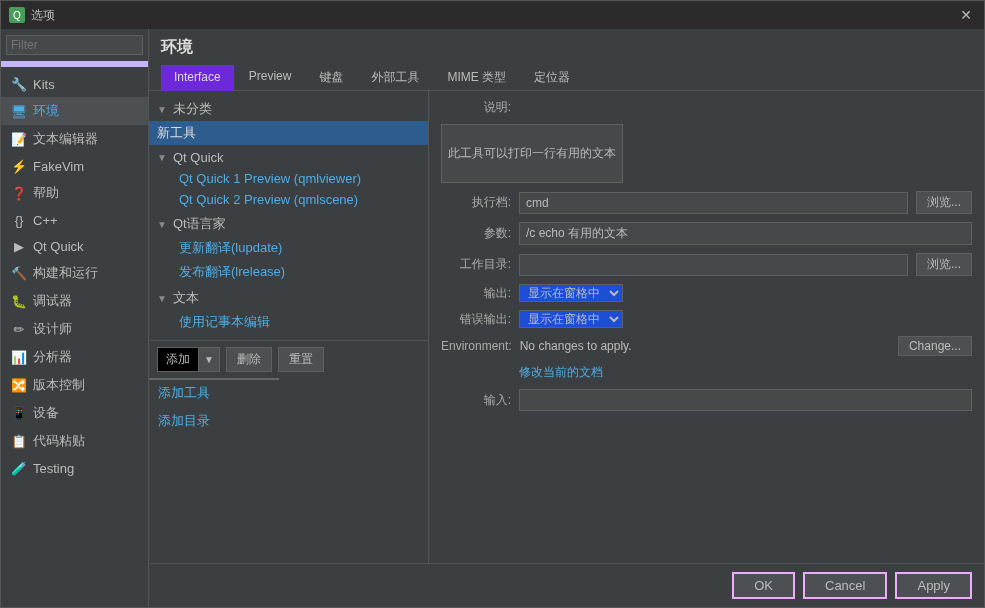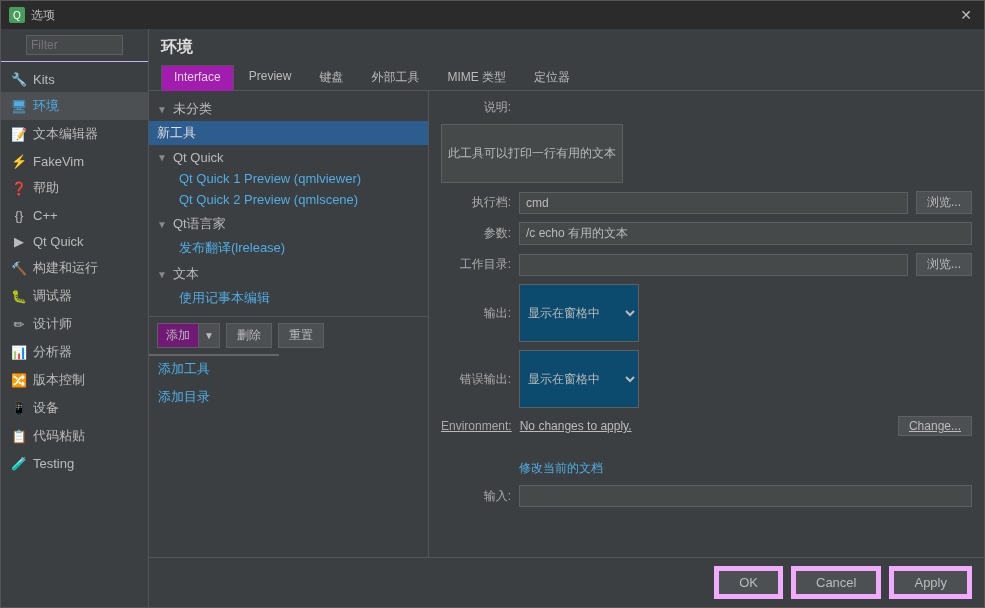--- a/index.html
+++ b/index.html
@@ -72,22 +72,22 @@
     
     .sidebar {
       width: 148px;
       background: #3c3f41;
       border-right: 1px solid #555;
       display: flex;
       flex-direction: column;
       flex-shrink: 0;
     }
     .sidebar-filter {
-      padding: 6px 25px;
-      border-bottom: 1px solid #c4b5fd;
+      padding: 6px 5px;
+      border-bottom: 6px solid #c4b5fd;
     }
     .sidebar-filter input {
       width: 100%;
       background: #45494a;
       border: 1px solid #5e6060;
       color: #bbb;
       padding: 2px 4px;
       font-size: 12px;
       outline: none;
     }
@@ -140,21 +140,21 @@
     .tab {
       padding: 4px 12px;
       cursor: pointer;
       font-size: 12px;
       color: #bbb;
       border: 1px solid transparent;
       border-bottom: none;
       margin-right: 2px;
     }
     .tab.active {
-      background: #a21caf;
+      background: #6d28d9;
       border-color: #555;
       border-bottom-color: #3c3f41;
       color: #ddd;
       position: relative;
       top: 1px;
     }
     .content-body {
       display: flex;
       flex: 1;
       overflow: hidden;
@@ -230,33 +230,32 @@
       font-size: 12px;
       flex-shrink: 0;
     }
     .detail-select-row {
       display: flex;
       align-items: center;
       margin-bottom: 8px;
       gap: 8px;
     }
     .detail-select {
-      background: #0c4a6e;
-      border: 1px solid #5e6060;
-      color: #bbb;
-      padding: 20px 4px;
-      font-size: 12px;
-      width: 120px;
+      background: #1d4ed8;
+      border: 1px solid #5e6060;
+      color: #bbb;
+      padding: 0 4px;
+      font-size: 12px;
+      width: 104px;
     }
     .env-row {
       display: flex;
       align-items: center;
-      margin-bottom: 24px;
+      margin-bottom: 8px;
       gap: 8px;
-      text-decoration: underline;
     }
     .env-label {
       color: #aaa;
       font-size: 12px;
       flex-shrink: 0;
     }
     .env-value {
       color: #bbb;
       font-size: 12px;
       flex: 1;
@@ -281,21 +280,21 @@
     .footer-btn {
       padding: 3px 10px;
       background: #4c5052;
       border: 1px solid #5e6060;
       color: #bbb;
       cursor: pointer;
       font-size: 12px;
     }
     .footer-btn-main {
       padding: 3px 8px;
-      background: #701a75;
+      background: #000000;
       border: 1px solid #5e6060;
       border-right: none;
       color: #bbb;
       cursor: pointer;
       font-size: 12px;
     }
     .footer-btn-arrow {
       padding: 3px 5px;
       background: #4c5052;
       border: 1px solid #5e6060;
@@ -315,21 +314,21 @@
       padding: 8px 12px;
       display: flex;
       justify-content: flex-end;
       gap: 8px;
       flex-shrink: 0;
       background: #3c3f41;
     }
     .dialog-btn {
       padding: 4px 20px;
       background: #4c5052;
-      border: 5px solid #f0abfc;
+      border: 2px solid #f0abfc;
       color: #bbb;
       cursor: pointer;
       font-size: 13px;
       min-width: 60px;
     }
     .left-panel {
       width: 280px;
       flex-shrink: 0;
       display: flex;
       flex-direction: column;
@@ -497,20 +496,21 @@
               </div>
               <div class="tree-item">Qt Quick 1 Preview (qmlviewer)</div>
               <div class="tree-item">Qt Quick 2 Preview (qmlscene)</div>
             </div>
 
             <div class="tree-section">
               <div class="tree-section-header">
                 <span class="tree-arrow">▼</span>
                 <span>Qt语言家</span>
               </div>
+              <div class="tree-item">更新翻译(lupdate)</div>
               <div class="tree-item">发布翻译(lrelease)</div>
             </div>
 
             <div class="tree-section">
               <div class="tree-section-header">
                 <span class="tree-arrow">▼</span>
                 <span>文本</span>
               </div>
               <div class="tree-item">使用记事本编辑</div>
             </div>

